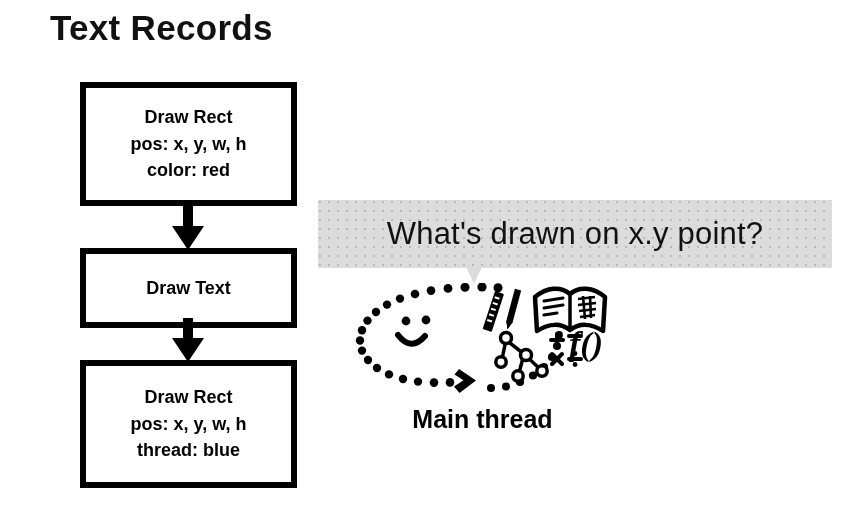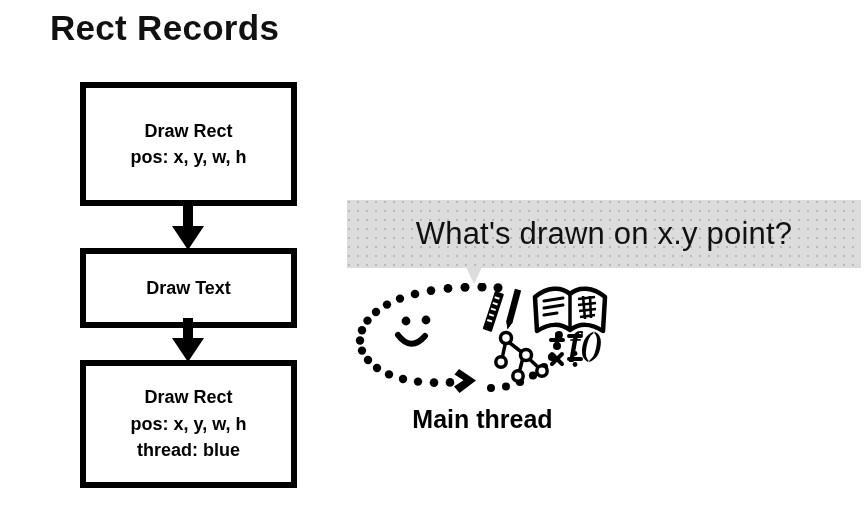--- a/index.html
+++ b/index.html
@@ -87,21 +87,20 @@
     top: 200px;
     width: 514px;
     height: 68px;
     background-color: #dcdcdc;
     background-image:
       radial-gradient(circle at 2px 2px, rgba(0,0,0,0.16) 1px, transparent 1.2px);
     background-size: 9px 9px;
     display: flex;
     align-items: center;
     justify-content: center;
-    margin-left: 29px;
   }
   #speech-bubble-text {
     font-size: 31px;
     font-weight: 400;
     color: #111111;
     white-space: nowrap;
     letter-spacing: 0.2px;
   }
   #speech-bubble-tail {
     position: absolute;
@@ -132,25 +131,26 @@
     text-align: center;
     font-size: 25px;
     font-weight: bold;
     color: #000000;
     white-space: nowrap;
   }
 </style>
 </head>
 <body>
 
-<div id="slide-title">Rect Records</div>
+<div id="slide-title">Text Records</div>
 
 <div class="record-box" id="record-box-0">
   <div class="record-line">Draw Rect</div>
   <div class="record-line">pos: x, y, w, h</div>
+  <div class="record-line">color: red</div>
 </div>
 
 <div class="connector-arrow" id="connector-arrow-0">
   <div class="shaft"></div>
   <div class="head"></div>
 </div>
 
 <div class="record-box" id="record-box-1">
   <div class="record-line">Draw Text</div>
 </div>

